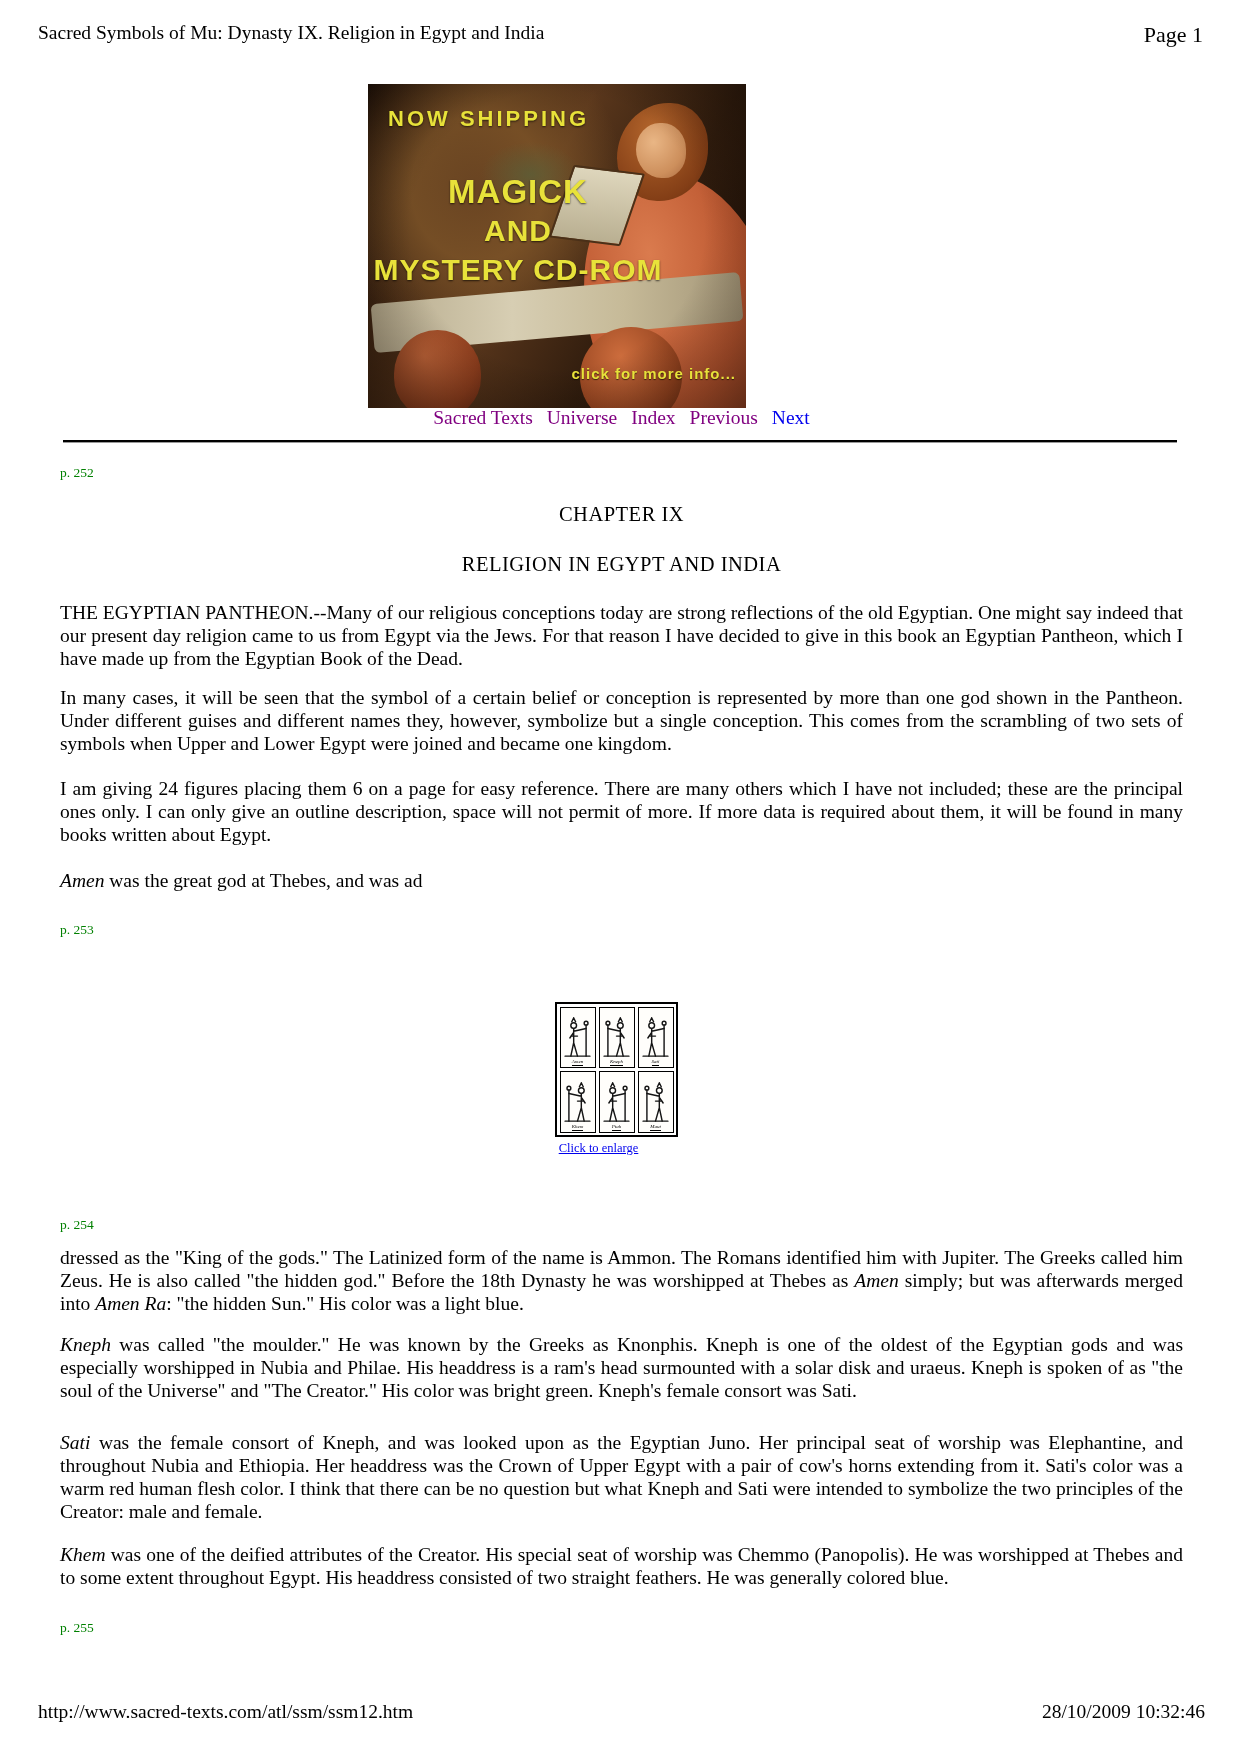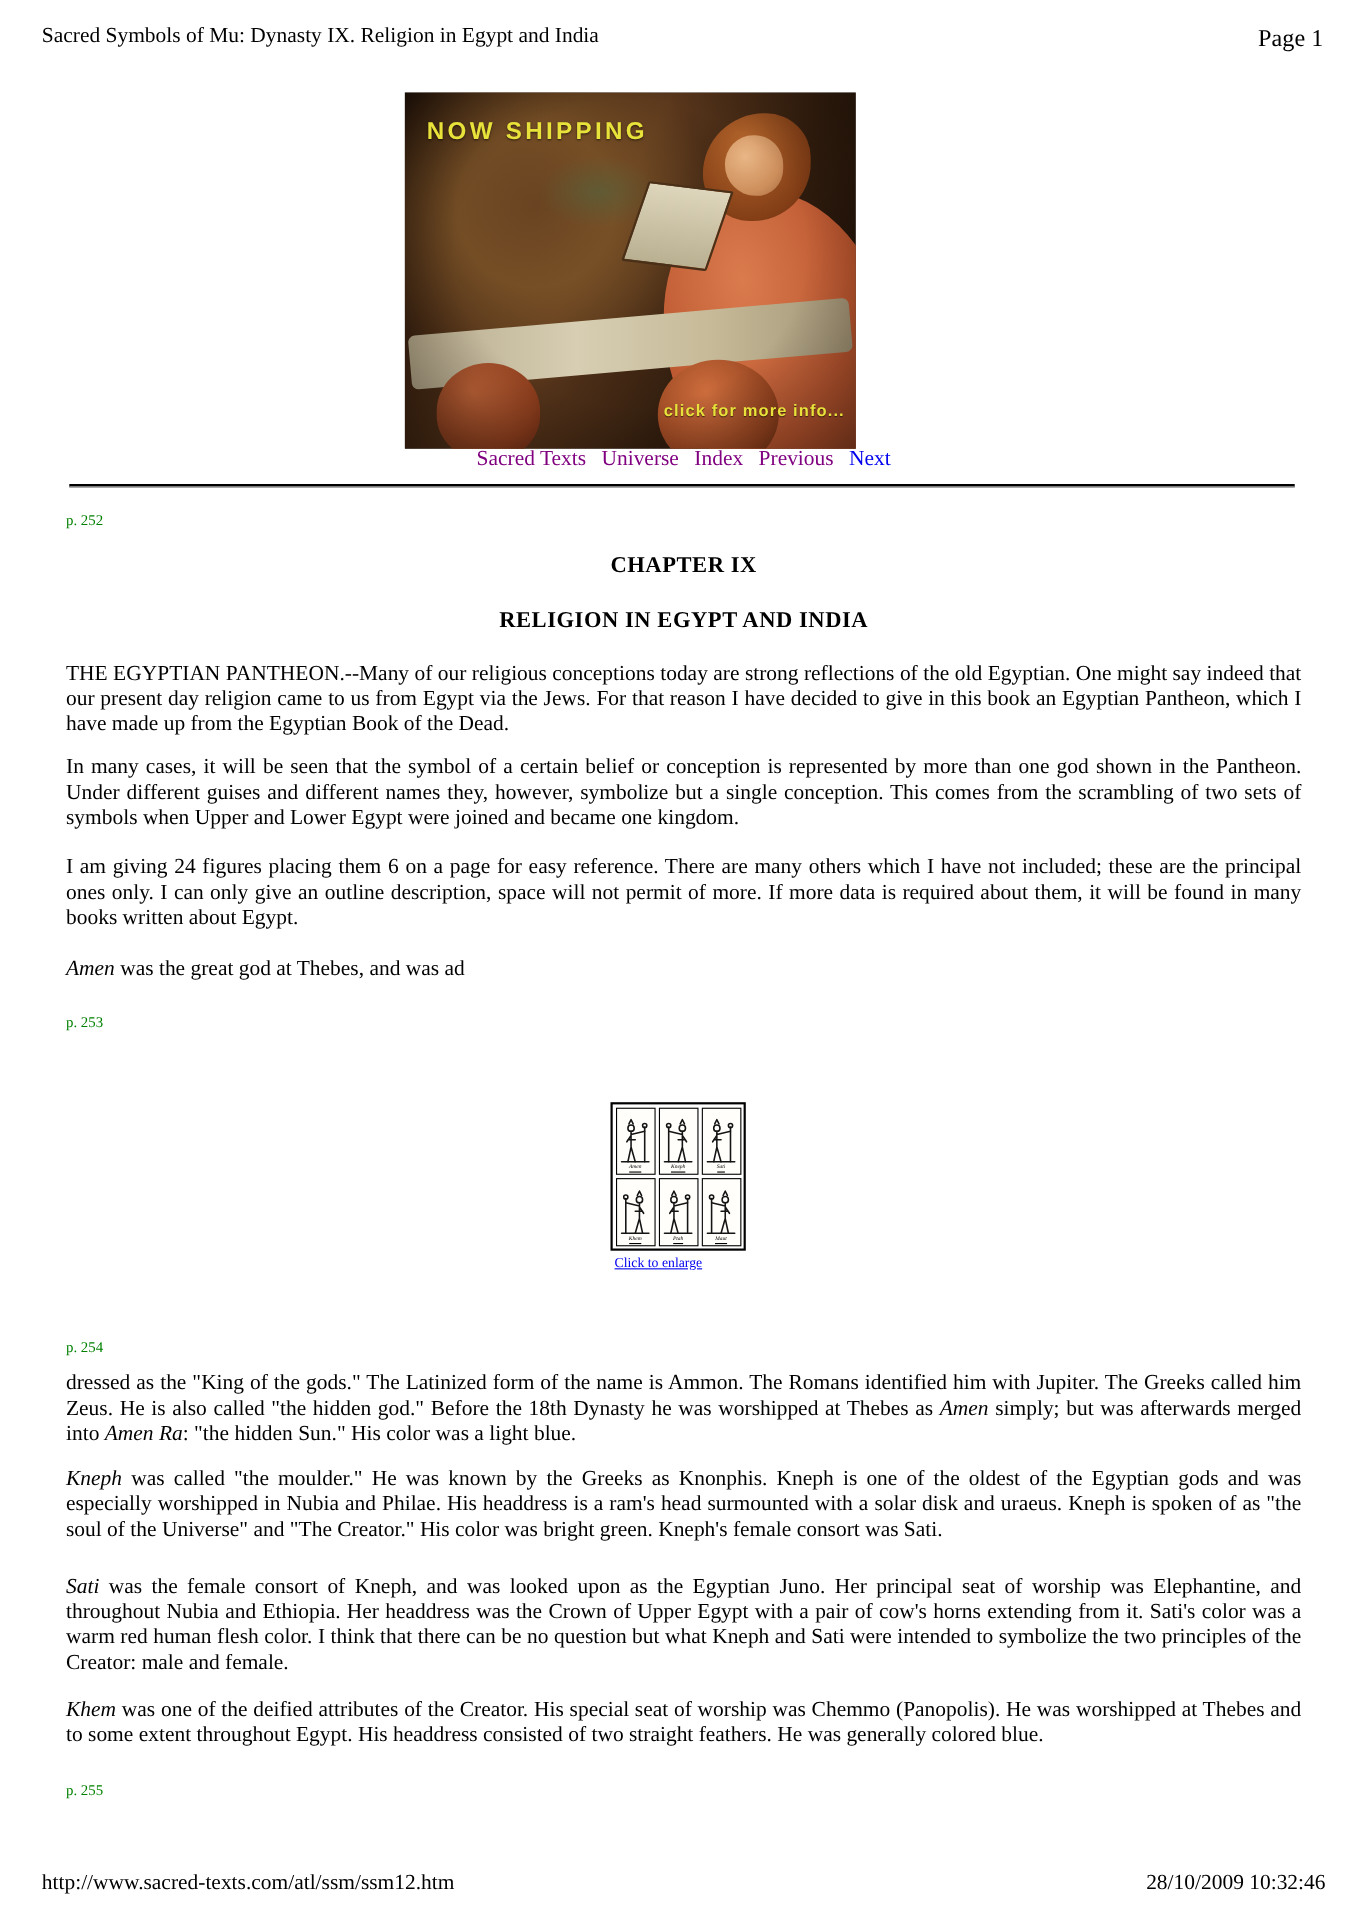--- a/index.html
+++ b/index.html
@@ -10,22 +10,22 @@
   *{box-sizing:border-box}
   .abs{position:absolute}
 
   
   .hdr-title{left:38px;top:22px;font-size:19.5px;white-space:nowrap}
   .hdr-page{right:37px;top:22px;font-size:22px}
   .ftr-url{left:38px;top:1701px;font-size:19.5px;white-space:nowrap}
   .ftr-time{right:35px;top:1701px;font-size:19.5px}
 
   
-  .banner{left:368px;top:84px;width:410px;height:324px;display:block;overflow:hidden;
-    cursor:pointer;text-decoration:none;background:#737373}
+  .banner{left:368px;top:84px;width:378px;height:324px;display:block;overflow:hidden;
+    cursor:pointer;text-decoration:none;background:#14532d}
   .banner .layer{position:absolute}
   .b-bg{inset:0;background:linear-gradient(118deg,#1c0f08 0%,#3e2512 22%,#5a371c 42%,#311d0e 68%,#170b05 100%)}
   .b-arch{left:-10%;top:-18%;width:78%;height:100%;border-radius:50%;
     background:radial-gradient(closest-side,#6f4824 0%,#7d5428 45%,rgba(70,42,18,0) 100%);opacity:.85}
   .b-foliage{left:30%;top:18%;width:26%;height:20%;border-radius:50%;
     background:radial-gradient(closest-side,#57603a 0%,rgba(60,70,40,0) 100%);opacity:.7}
   .b-hair{right:10%;top:6%;width:24%;height:30%;border-radius:58% 42% 55% 45%;
     background:radial-gradient(at 40% 30%,#b4662c 0%,#833e16 70%,#5d2a0e 100%)}
   .b-head{right:16%;top:12%;width:13%;height:17%;border-radius:50% 50% 46% 54%;
     background:radial-gradient(at 35% 35%,#e9b685 0%,#cd8f5c 65%,#aa6a41 100%)}
@@ -50,21 +50,21 @@
 
   
   .nav{left:60px;top:407px;width:1123px;text-align:center;font-size:19.5px}
   .nav a{margin:0 7px;cursor:pointer}
   .nav a.visited{color:var(--visited-link,#800080)}
   .nav a.unvisited{color:var(--unvisited-link,#0000EE)}
 
   .rule{left:63px;top:440px;width:1114px;height:3px;background:#000;border-bottom:1px solid #999}
 
   .pmark{left:60px;font-size:13.5px;color:var(--page-marker,#008000)}
-  .h-ch{left:60px;width:1123px;text-align:center;font-weight:bold;font-size:20.5px;letter-spacing:.5px}
+  .h-ch{left:60px;width:1123px;text-align:center;font-weight:normal;font-size:20.5px;letter-spacing:.5px}
 
   .para{left:60px;width:1123px;font-size:19.5px;line-height:23px;text-align:justify}
   .para em{font-style:italic}
 
   
   .fig-link{left:555px;top:1002px;display:block;cursor:pointer}
   .fig-grid{width:123px;height:135px;border:2px solid #000;background:#fff;
     display:grid;grid-template-columns:repeat(3,1fr);grid-template-rows:repeat(2,1fr);padding:1px}
   .fig-cell{border:1px solid #000;margin:1.5px;background:#fffefb;overflow:hidden;
     display:flex;flex-direction:column;align-items:center;justify-content:flex-end}
@@ -84,20 +84,25 @@
   <span class="layer b-foliage"></span>
   <span class="layer b-robe"></span>
   <span class="layer b-hair"></span>
   <span class="layer b-head"></span>
   <span class="layer b-book"></span>
   <span class="layer b-table"></span>
   <span class="layer b-pot1"></span>
   <span class="layer b-pot2"></span>
   <span class="layer b-vig"></span>
   <span class="layer b-now">NOW SHIPPING</span>
+  <span class="layer b-title">
+    <span style="display:block;font-size:33px">MAGICK</span>
+    <span style="display:block">AND</span>
+    <span style="display:block">MYSTERY CD-ROM</span>
+  </span>
   <span class="layer b-cta">click for more info...</span>
 </a>
 
 <div class="abs nav" id="nav"><a class="visited">Sacred Texts</a><a class="visited">Universe</a><a class="visited">Index</a><a class="visited">Previous</a><a class="unvisited">Next</a></div>
 
 <div class="abs rule"></div>
 
 <div class="abs pmark" style="top:465px">p. 252</div>
 <div class="abs h-ch" style="top:503px">CHAPTER IX</div>
 <div class="abs h-ch" style="top:553px">RELIGION IN EGYPT AND INDIA</div>

